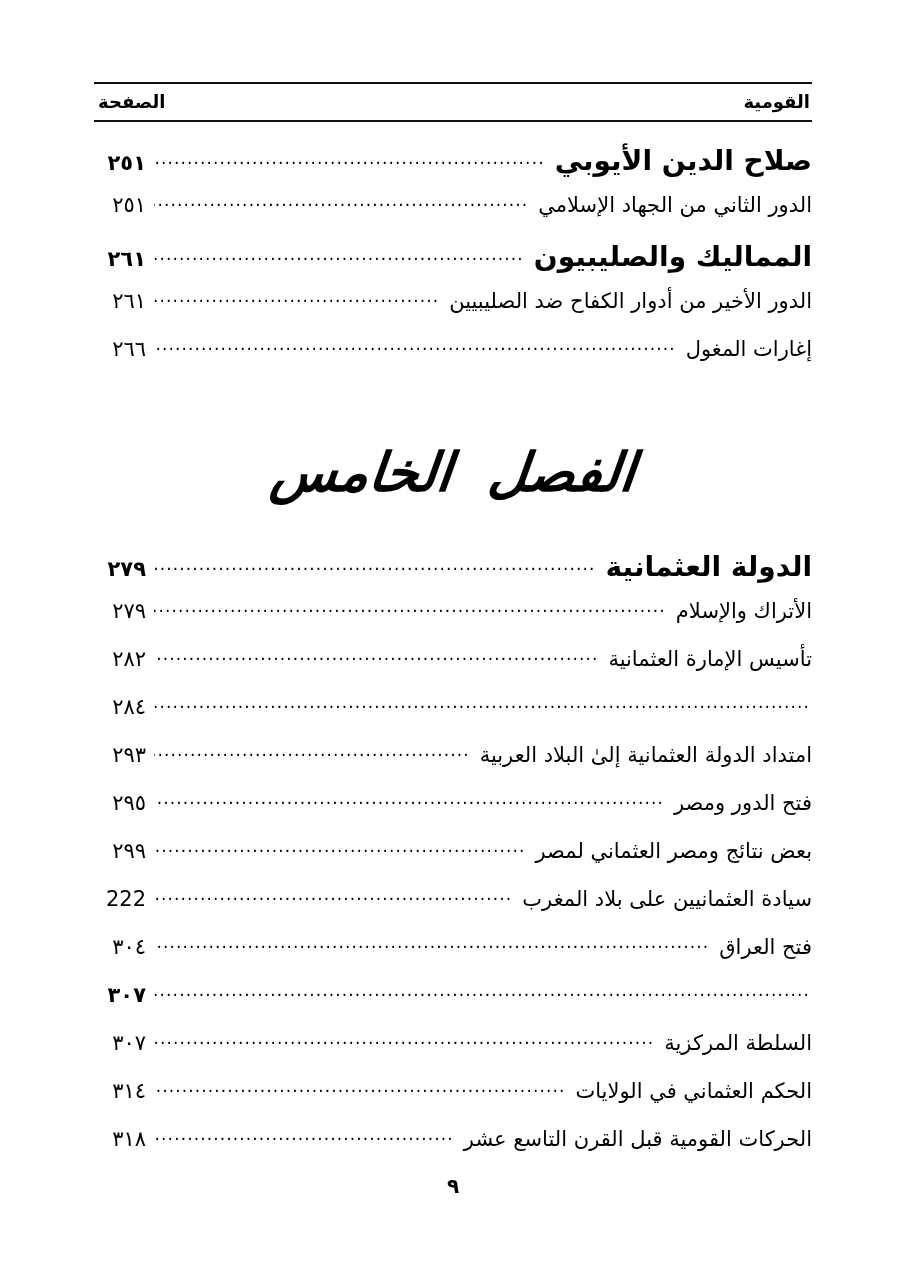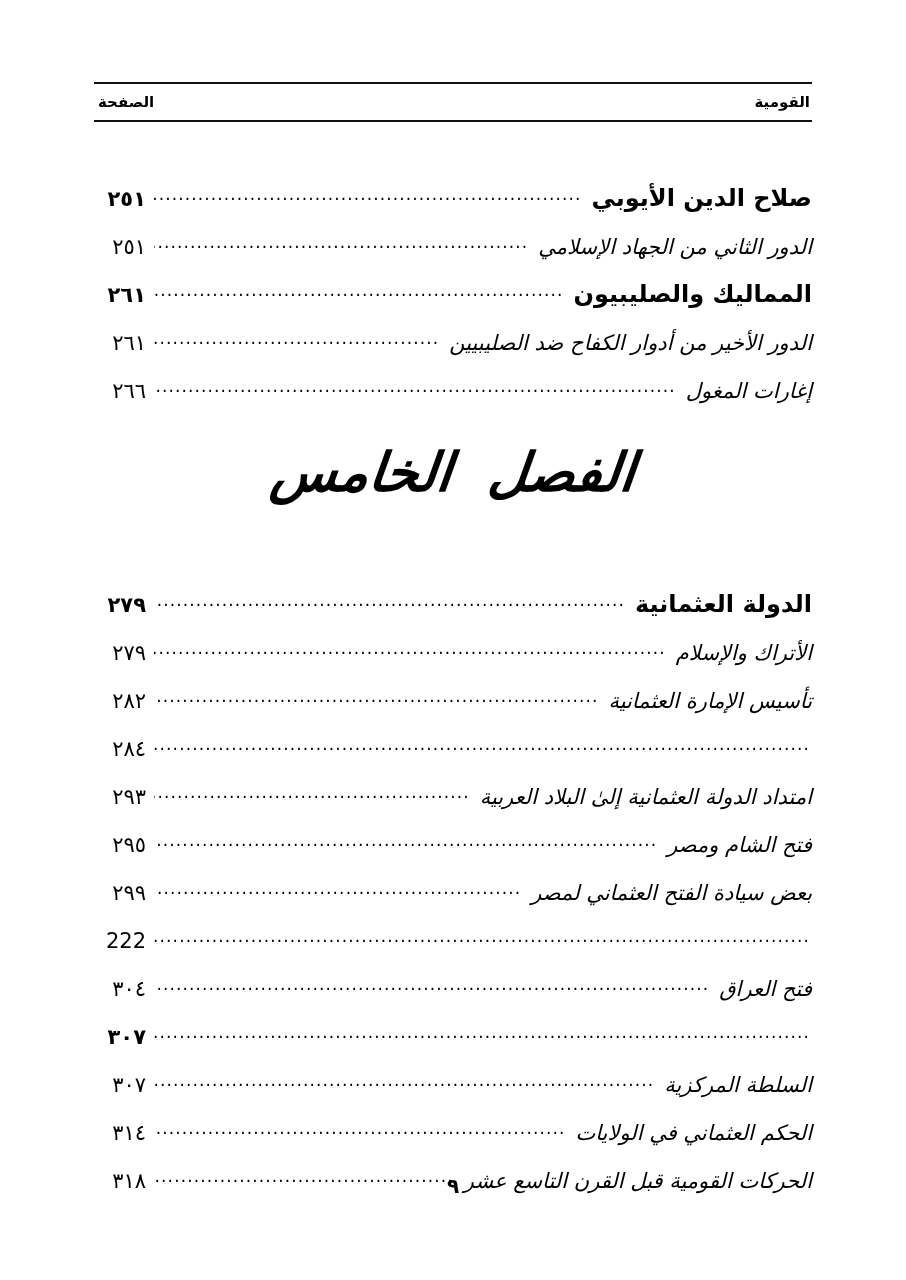--- a/index.html
+++ b/index.html
@@ -36,21 +36,21 @@
   }
   .toc-header .hdr-row {
     display: flex;
     justify-content: space-between;
     align-items: center;
     height: 100%;
     padding: 0 2px;
     box-sizing: border-box;
   }
   .hdr-subject, .hdr-page {
-    font-size: 15px;
+    font-size: 18px;
     font-weight: 600;
     line-height: 1;
     white-space: nowrap;
   }
   .hdr-page { margin-left: 2px; }
 
   
   .entries {
     position: absolute;
     top: 145px;
@@ -67,26 +67,25 @@
   }
 
   .entry .title {
     font-size: 21px;
     line-height: 1.15;
     flex: 0 0 auto;
     padding-left: 8px;
   }
   .entry.level-section .title {
     font-weight: 700;
-    font-size: 24px;
+    font-size: 28px;
   }
   .entry.level-item .title {
     font-weight: 400;
     font-size: 21px;
-    font-style: italic;
   }
 
   .entry .leader {
     flex: 1 1 auto;
     position: relative;
     height: 1em;
     overflow: hidden;
     margin: 0 2px;
   }
   .entry .leader::after {
@@ -105,21 +104,20 @@
   }
 
   .entry .pageno {
     flex: 0 0 auto;
     min-width: 52px;
     text-align: right;
     font-size: 21px;
     line-height: 1.15;
     padding-right: 6px;
     direction: rtl;
-    margin-top: 42px;
   }
   .entry.level-section .pageno {
     font-weight: 700;
     font-size: 21px;
   }
 
   
   .chapter-divider {
     position: absolute;
     top: 408px;
@@ -218,30 +216,31 @@
       <div class="entry level-item">
         <span class="leader"></span>
         <span class="pageno">٢٨٤</span>
       </div>
       <div class="entry level-item">
         <span class="title">امتداد الدولة العثمانية إلىٰ البلاد العربية</span>
         <span class="leader"></span>
         <span class="pageno">٢٩٣</span>
       </div>
       <div class="entry level-item">
-        <span class="title">فتح الشام ومصر</span>
+        <span class="title">فتح الدور ومصر</span>
         <span class="leader"></span>
         <span class="pageno">٢٩٥</span>
       </div>
       <div class="entry level-item">
-        <span class="title">بعض سيادة الفتح العثماني لمصر</span>
+        <span class="title">بعض نتائج ومصر العثماني لمصر</span>
         <span class="leader"></span>
         <span class="pageno">٢٩٩</span>
       </div>
       <div class="entry level-item">
+        <span class="title">سيادة العثمانيين على بلاد المغرب</span>
         <span class="leader"></span>
         <span class="pageno">222</span>
       </div>
       <div class="entry level-item">
         <span class="title">فتح العراق</span>
         <span class="leader"></span>
         <span class="pageno">٣٠٤</span>
       </div>
       <div class="entry level-section">
         <span class="leader"></span>

